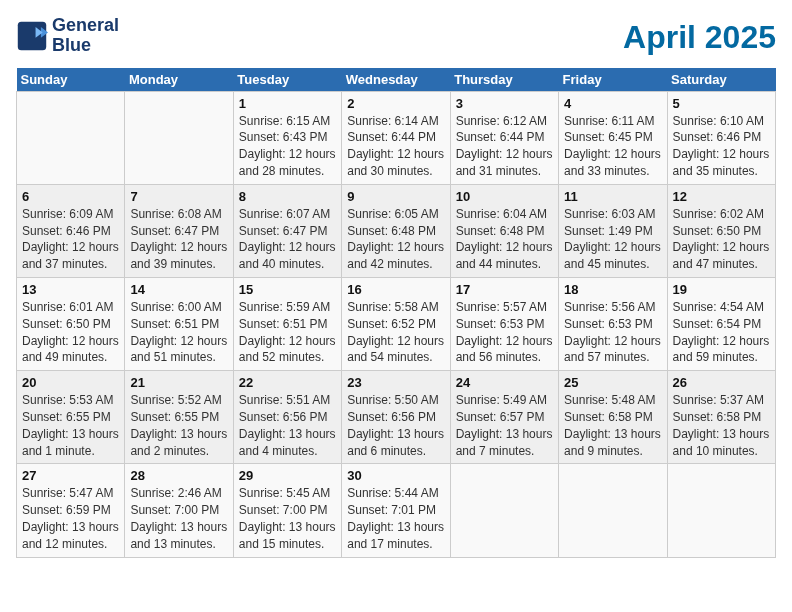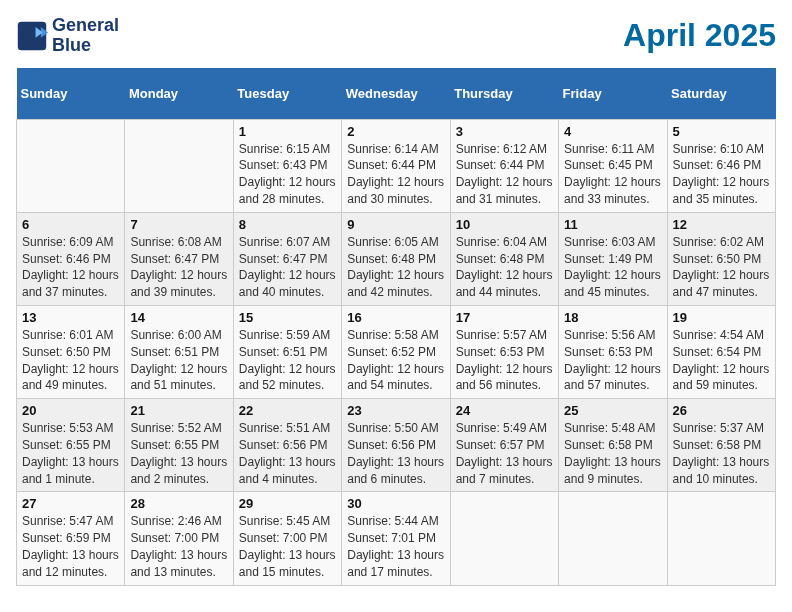--- a/index.html
+++ b/index.html
@@ -6,21 +6,21 @@
     body {
       font-family: Arial, sans-serif;
       background: #fff;
       width: 792px;
       min-height: 612px;
       padding: 16px;
     }
     .header {
       display: flex;
       justify-content: space-between;
-      align-items: center;
+      align-items: flex-end;
       margin-bottom: 12px;
     }
     .logo {
       display: flex;
       align-items: center;
       gap: 4px;
     }
     .logo-text {
       font-size: 18px;
       font-weight: bold;
@@ -44,21 +44,21 @@
       color: #333;
     }
     table {
       width: 100%;
       border-collapse: collapse;
       font-size: 11px;
     }
     thead tr th {
       background-color: #2b6cb0;
       color: #fff;
-      padding: 18px 4px;
+      padding: 4px 4px;
       text-align: left;
       font-size: 13px;
       font-weight: bold;
     }
     tbody tr td {
       border: 1px solid #ccc;
       vertical-align: top;
       padding: 4px 5px;
       height: 80px;
       width: 107px;

